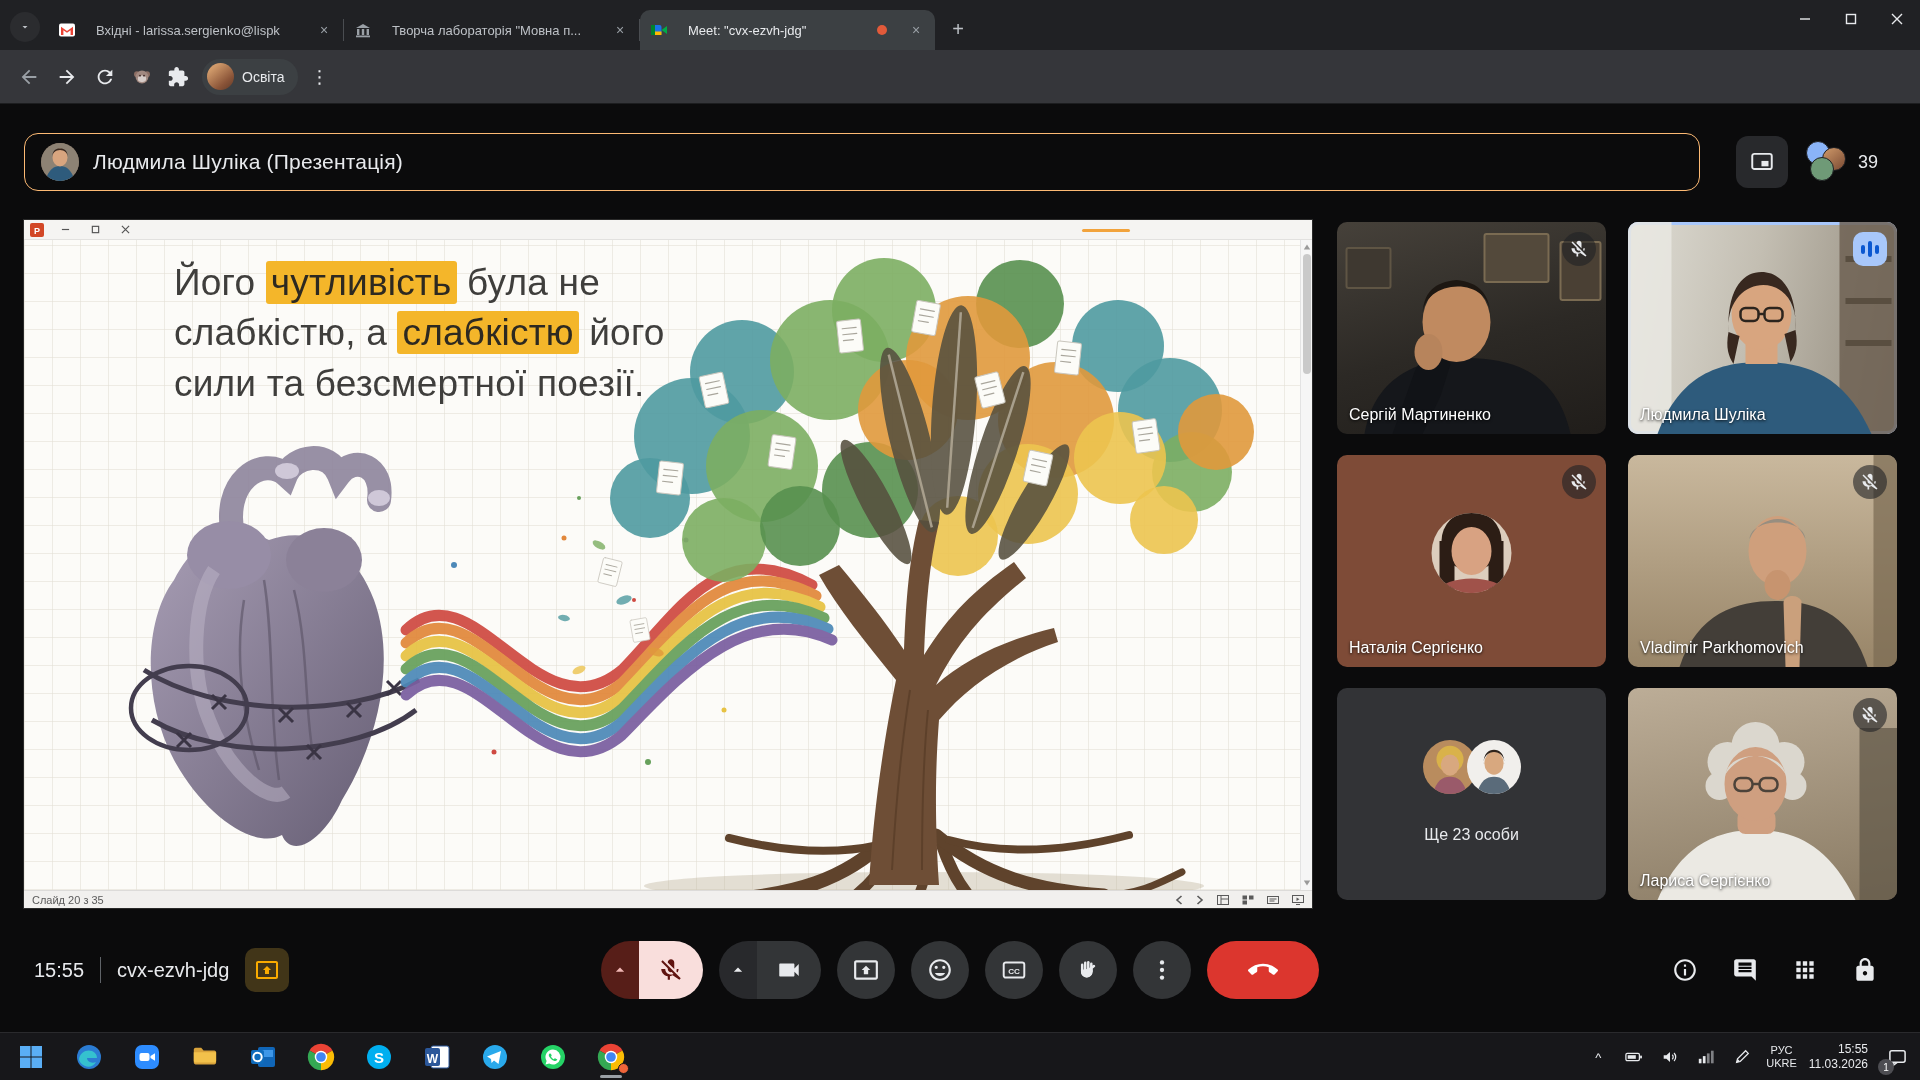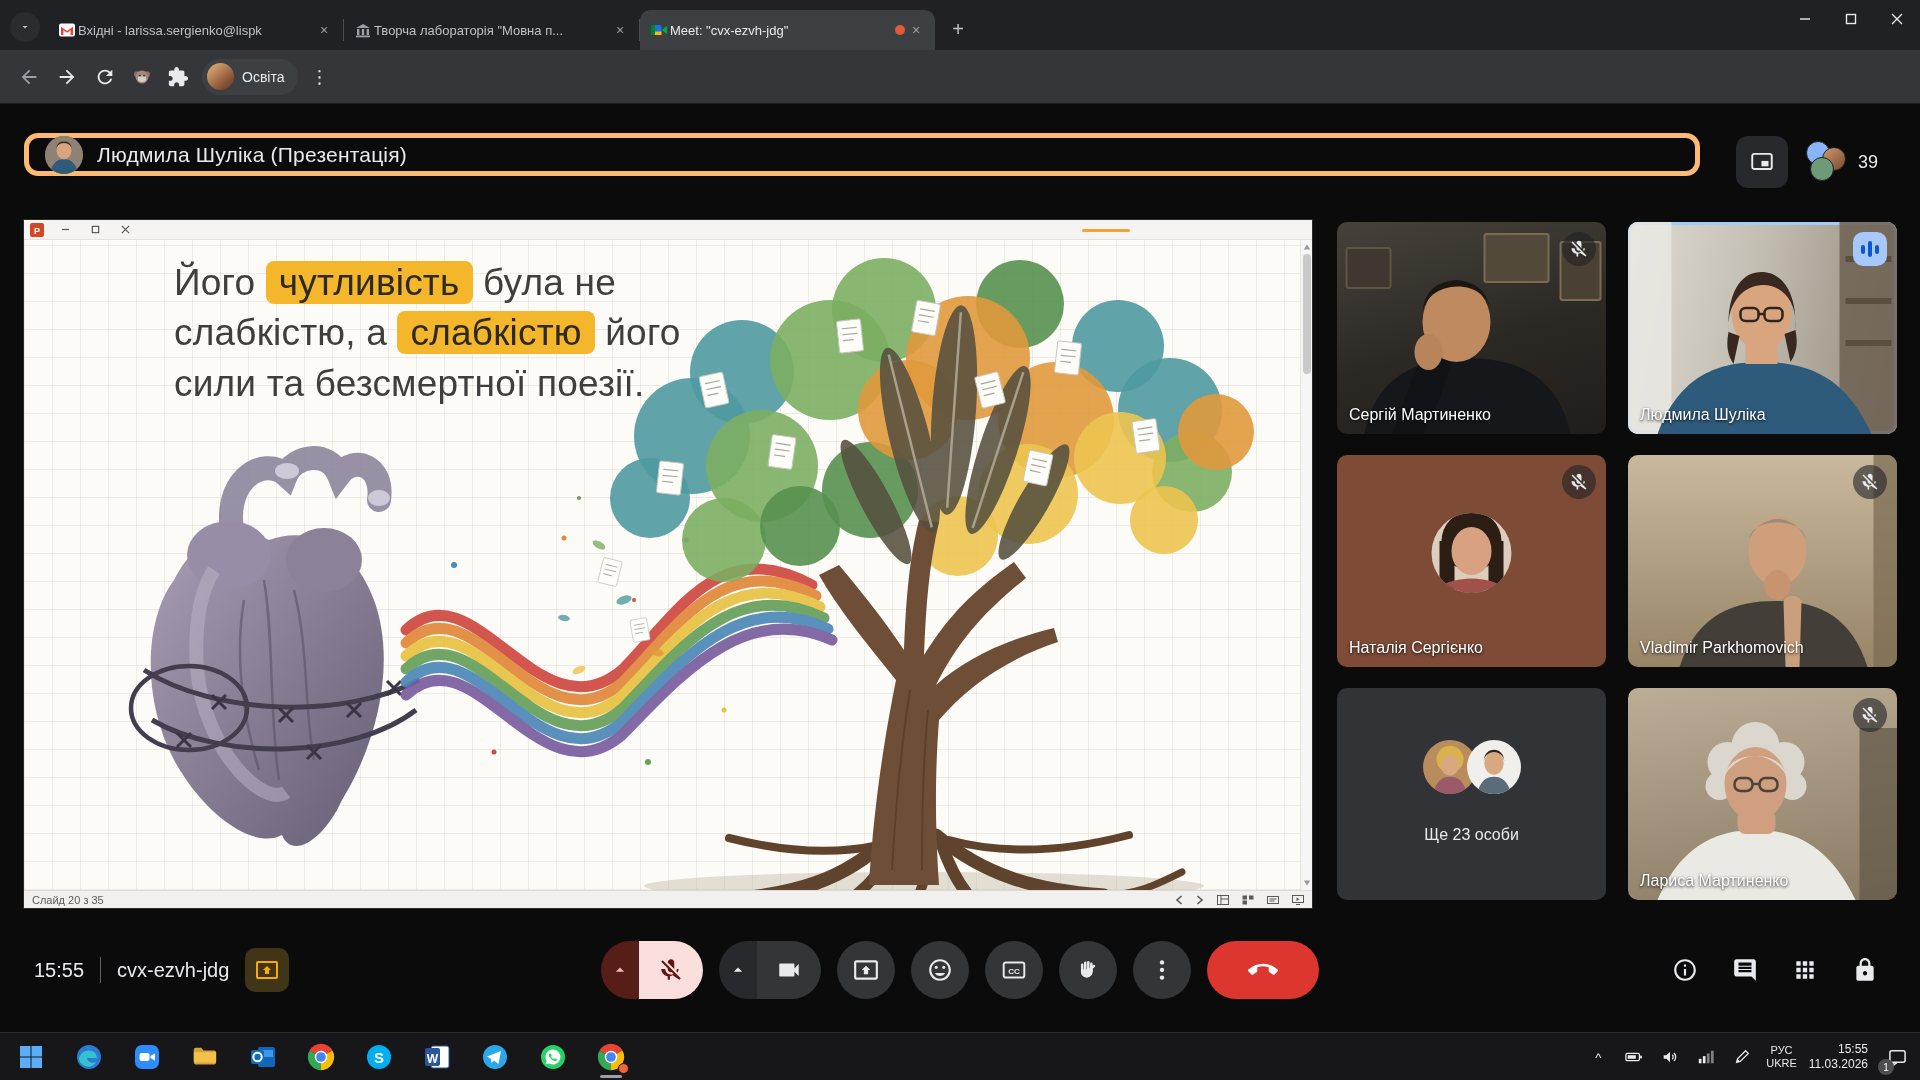--- a/index.html
+++ b/index.html
@@ -3,21 +3,21 @@
 <meta charset="utf-8">
 <style>
   *{margin:0;padding:0;box-sizing:border-box}
   html,body{background:#000}
   body{font-family:"Liberation Sans",sans-serif;-webkit-font-smoothing:antialiased}
   .screen{position:relative;width:1920px;height:1080px;overflow:hidden;background:#0b0b0c}
 
   
   .tabstrip{position:absolute;top:0;left:0;right:0;height:50px;background:#202124;display:flex;align-items:flex-end}
   .tabsearch{width:30px;height:30px;border-radius:50%;background:#2b2c2f;margin:0 8px 8px 10px;display:flex;align-items:center;justify-content:center;flex:0 0 auto}
-  .tab{width:295px;height:40px;border-radius:10px 10px 0 0;display:flex;align-items:center;gap:2px;padding:0 10px;color:#bdc1c6;font-size:13px;flex:0 0 auto;position:relative}
+  .tab{width:295px;height:40px;border-radius:10px 10px 0 0;display:flex;align-items:center;gap:20px;padding:0 10px;color:#bdc1c6;font-size:13px;flex:0 0 auto;position:relative}
   .tab.active{background:#3c4043;color:#e8eaed}
   .tab .favicon{width:18px;height:18px;flex:0 0 auto}
   .tab .label{flex:1;white-space:nowrap;overflow:hidden;min-width:0}
   .tab .close{width:18px;height:18px;border-radius:50%;display:flex;align-items:center;justify-content:center;color:#9aa0a6;font-size:14px;flex:0 0 auto}
   .tab .recdot{width:10px;height:10px;border-radius:50%;background:#e25a3a;flex:0 0 auto}
   .tabsep{width:1px;height:22px;background:#4a4d51;margin-bottom:9px}
   .newtab{width:30px;height:30px;border-radius:50%;margin:0 0 6px 8px;display:flex;align-items:center;justify-content:center;color:#bdc1c6;font-size:20px}
   .wincontrols{position:absolute;top:0;right:0;height:38px;display:flex}
   .winbtn{width:46px;height:38px;display:flex;align-items:center;justify-content:center}
   .winbtn svg{width:12px;height:12px;stroke:#e8eaed;stroke-width:1.4;fill:none}
@@ -35,21 +35,21 @@
   .boxicon svg{width:20px;height:20px;fill:#bdc1c6}
   .extbtn{width:36px;height:36px;display:flex;align-items:center;justify-content:center;flex:0 0 auto}
   .extbtn svg{width:22px;height:22px}
   .profilechip{height:36px;border-radius:18px;background:#3c4043;display:flex;align-items:center;gap:8px;padding:0 14px 0 5px;margin:0 6px;flex:0 0 auto}
   .avatar-sm{width:27px;height:27px;border-radius:50%;background:linear-gradient(140deg,#d09a6a 20%,#8a5438 70%,#5f3a28)}
   .profilechip span{color:#e8eaed;font-size:14px}
   .kebab{width:30px;height:36px;display:flex;align-items:center;justify-content:center;color:#e8eaed;font-size:18px;flex:0 0 auto}
 
   
   .stage{position:absolute;top:105px;left:0;right:0;height:927px;background:#0b0b0c}
-  .banner{position:absolute;left:24px;top:28px;width:1676px;height:43px;border:5px solid #fdba74;border-radius:14px;display:flex;align-items:center;gap:14px;padding:0 16px}
+  .banner{position:absolute;left:24px;top:28px;width:1676px;height:58px;border:1px solid #fdba74;border-radius:14px;display:flex;align-items:center;gap:14px;padding:0 16px}
   .banner .avatar38{width:38px;height:38px;border-radius:50%;overflow:hidden;flex:0 0 auto;background:#6d584a}
   .banner .btext{color:#e8eaed;font-size:21px;font-weight:500;letter-spacing:.2px}
   .pipbtn{position:absolute;left:1736px;top:31px;width:52px;height:52px;border-radius:12px;background:#28292c;display:flex;align-items:center;justify-content:center}
   .pipbtn svg{width:26px;height:26px;stroke:#e8eaed;stroke-width:1.8;fill:none}
   .peoplestack{position:absolute;left:1806px;top:36px;display:flex;align-items:center;gap:8px}
   .stackavs{position:relative;width:44px;height:42px}
   .stackavs i{position:absolute;width:24px;height:24px;border-radius:50%;border:1px solid #202124}
   .stackavs i.a1{left:0;top:0;background:#8ab4f8}
   .stackavs i.a2{left:16px;top:6px;background:linear-gradient(140deg,#d09a6a,#7a4a33)}
   .stackavs i.a3{left:4px;top:16px;background:#6f9a77}
@@ -64,21 +64,21 @@
   .ppt-ctrls{display:flex;flex:0 0 auto}
   .ppt-ctrls span{width:30px;height:20px;display:flex;align-items:center;justify-content:center}
   .ppt-ctrls svg{width:9px;height:9px;stroke:#555;stroke-width:1.3;fill:none}
   .slide{position:absolute;top:20px;left:0;width:1276px;height:650px;overflow:hidden;
     background:
       repeating-linear-gradient(0deg, rgba(226,222,212,.55) 0 1px, transparent 1px 28px),
       repeating-linear-gradient(90deg, rgba(226,222,212,.55) 0 1px, transparent 1px 28px),
       #fcfbf8}
   .slide svg.art{position:absolute;inset:0;width:100%;height:100%}
   .slidetext{position:absolute;left:150px;top:18px;width:525px;font-size:37px;line-height:1.36;color:#3f3e3c;letter-spacing:.2px}
-  .hl{background:#f4b62a;border-radius:8px;padding:1px 13px;color:#2d2921;box-decoration-break:clone;-webkit-box-decoration-break:clone}
+  .hl{background:#f4b62a;border-radius:3px;padding:1px 5px;color:#2d2921;box-decoration-break:clone;-webkit-box-decoration-break:clone}
   .pptscroll{position:absolute;top:20px;right:0;width:12px;height:650px;background:#f6f6f6;border-left:1px solid #e3e3e3}
   .pptscroll .thumb{position:absolute;top:14px;left:1.5px;width:8px;height:120px;background:#c9c9c9;border-radius:4px}
   .pptscroll .sarr{position:absolute;left:2px;width:8px;height:8px;fill:#9a9a9a}
   .ppt-status{position:absolute;bottom:0;left:0;right:0;height:18px;background:#f1f0ee;border-top:1px solid #dcdbd9;display:flex;align-items:center;padding:0 8px;font-size:11px;color:#5a5a5a}
   .ppt-status .right{margin-left:auto;display:flex;align-items:center;gap:13px}
   .ppt-status svg{display:block}
 
   
   .tiles{position:absolute;left:1337px;top:117px;display:grid;grid-template-columns:269px 269px;grid-template-rows:212px 212px 212px;gap:21px 22px}
   .tile{position:relative;border-radius:10px;overflow:hidden;background:#3c4043}
@@ -660,21 +660,21 @@
             <rect x="107" y="90" width="18" height="13" rx="6"></rect>
               <rect x="132" y="90" width="18" height="13" rx="6"></rect>
               <path d="M125 96h7"></path>
           </g>
         </svg>
         <div class="badge">
             <svg>
               <use href="#sym-micoff"></use>
             </svg>
           </div>
-        <div class="tname">Лариса Мартиненко</div>
+        <div class="tname">Лариса Сергієнко</div>
       </div>
     </div>
 
     <div class="controlbar">
       <div class="bar-left">
         <span>15:55</span>
         <span class="vdiv"></span>
         <span>cvx-ezvh-jdg</span>
         <div class="preschip">
           <svg viewBox="0 0 24 24">

